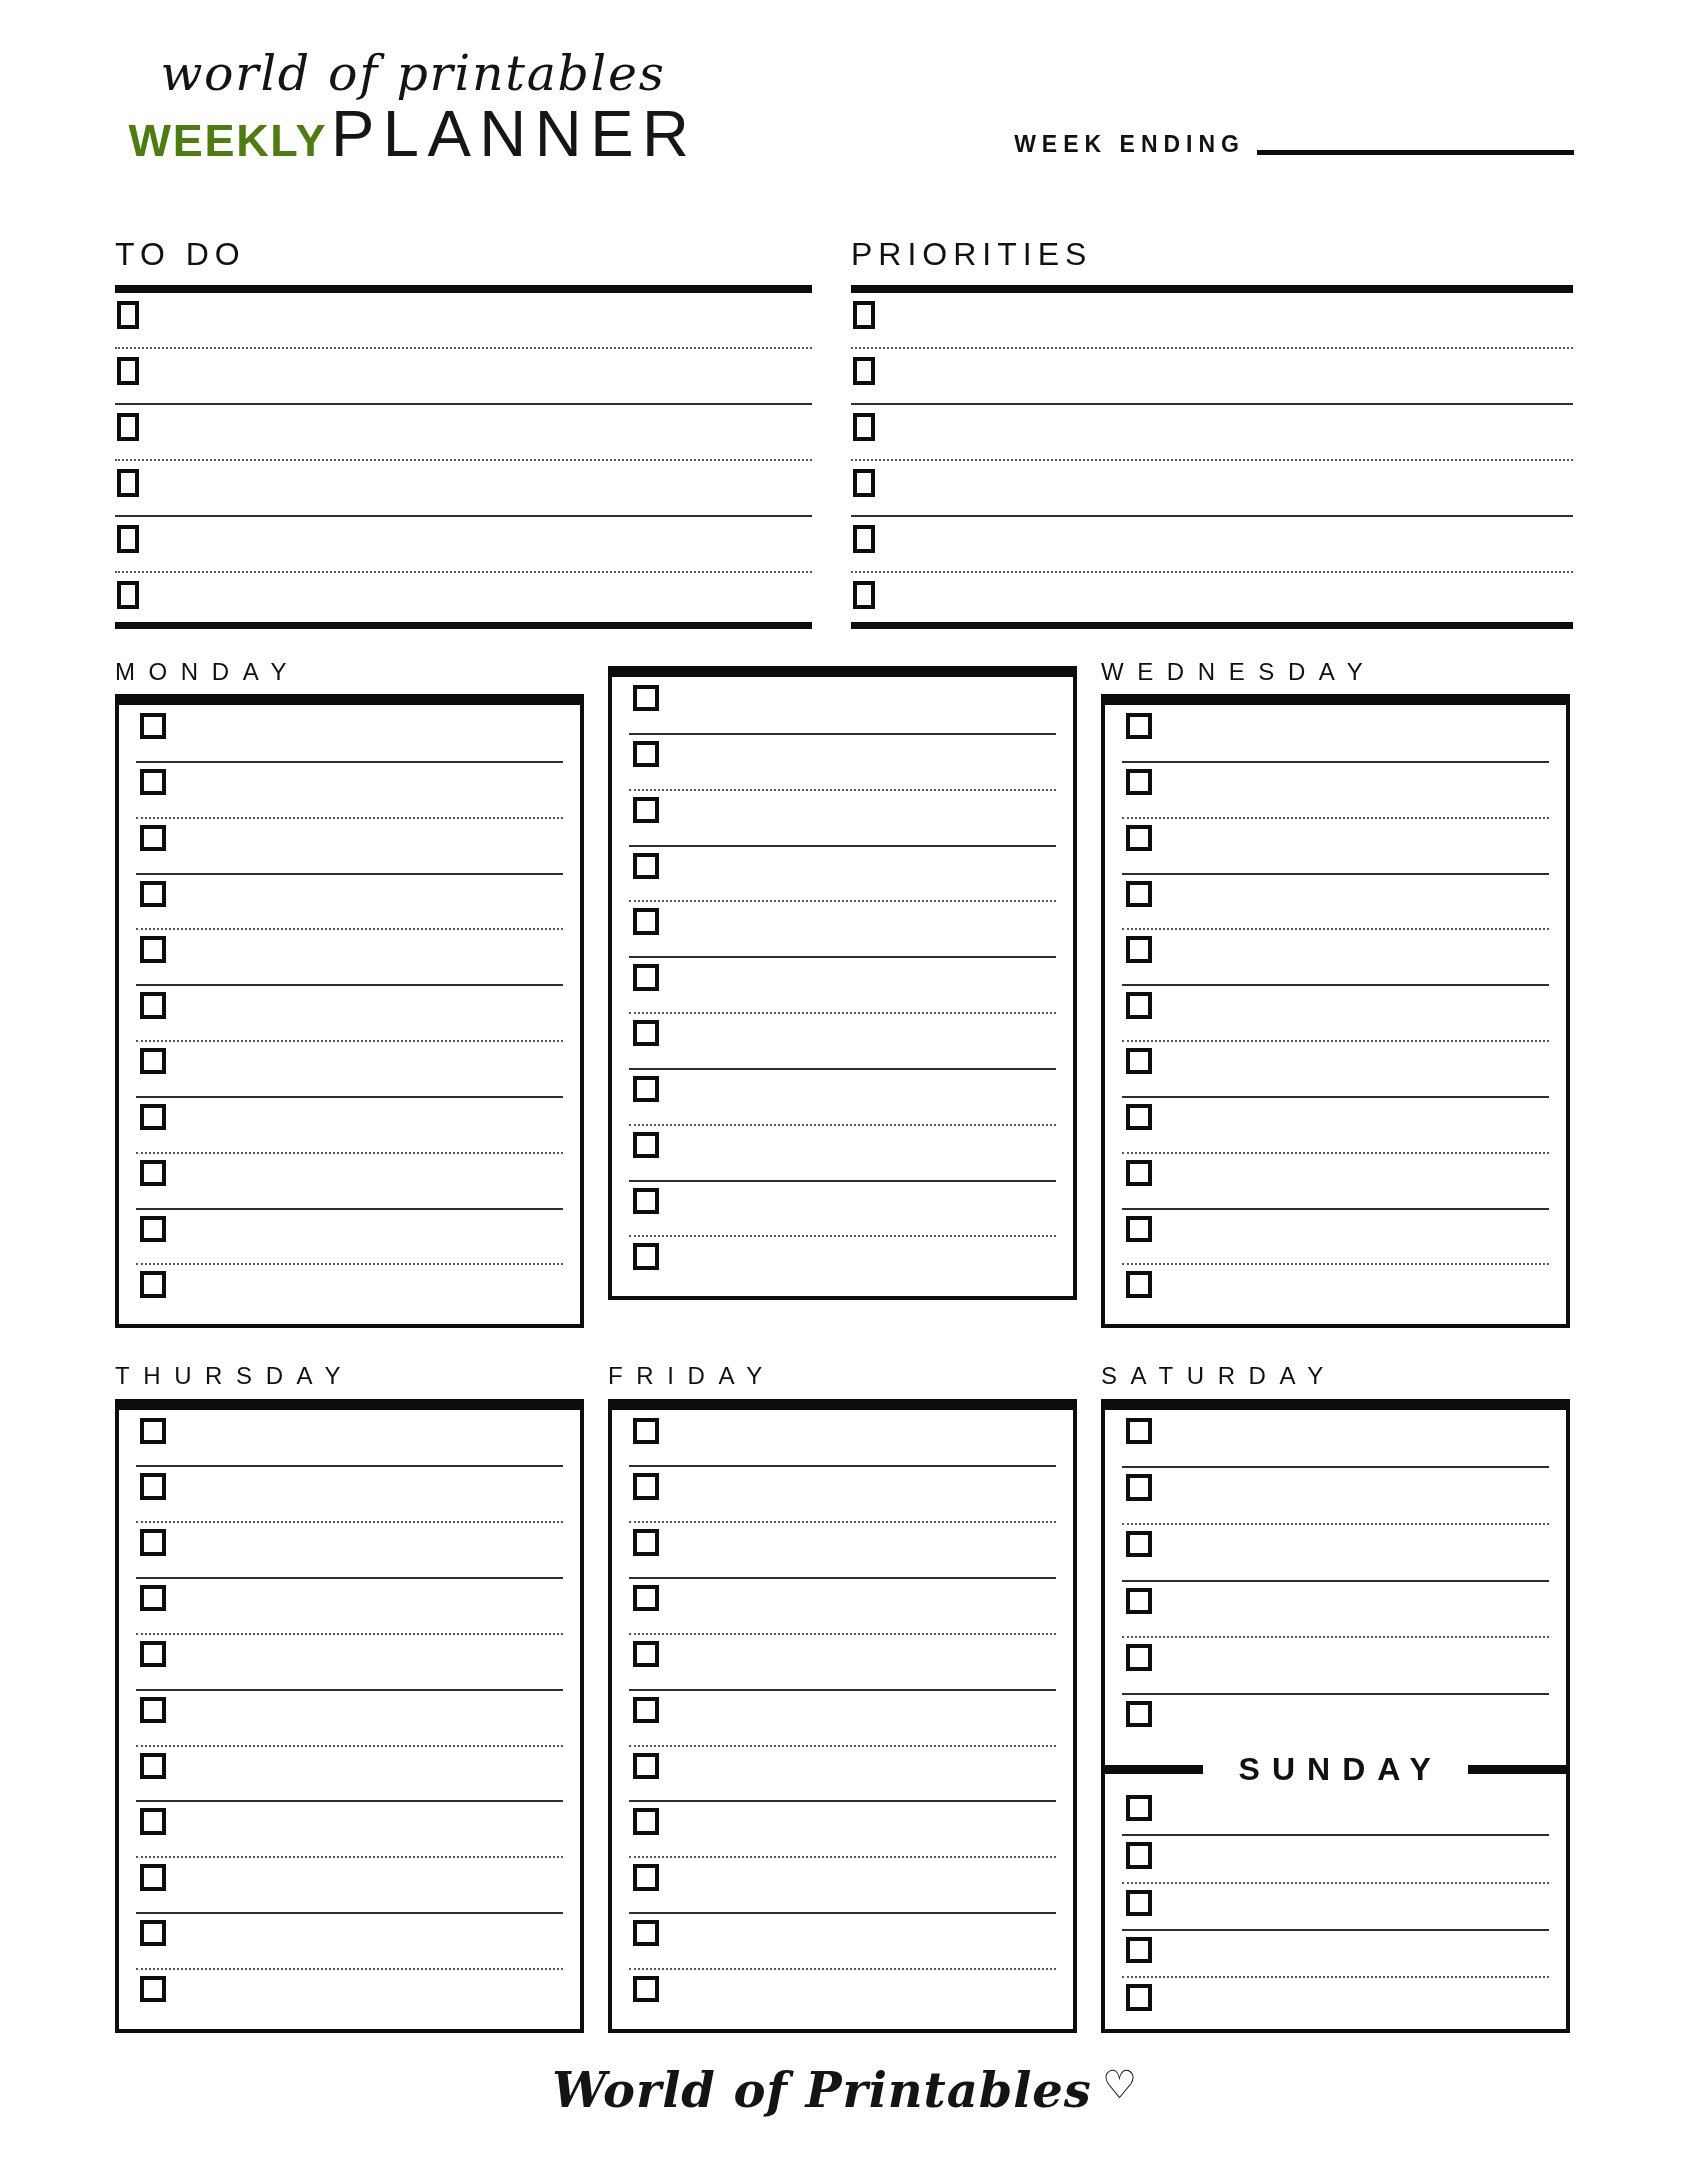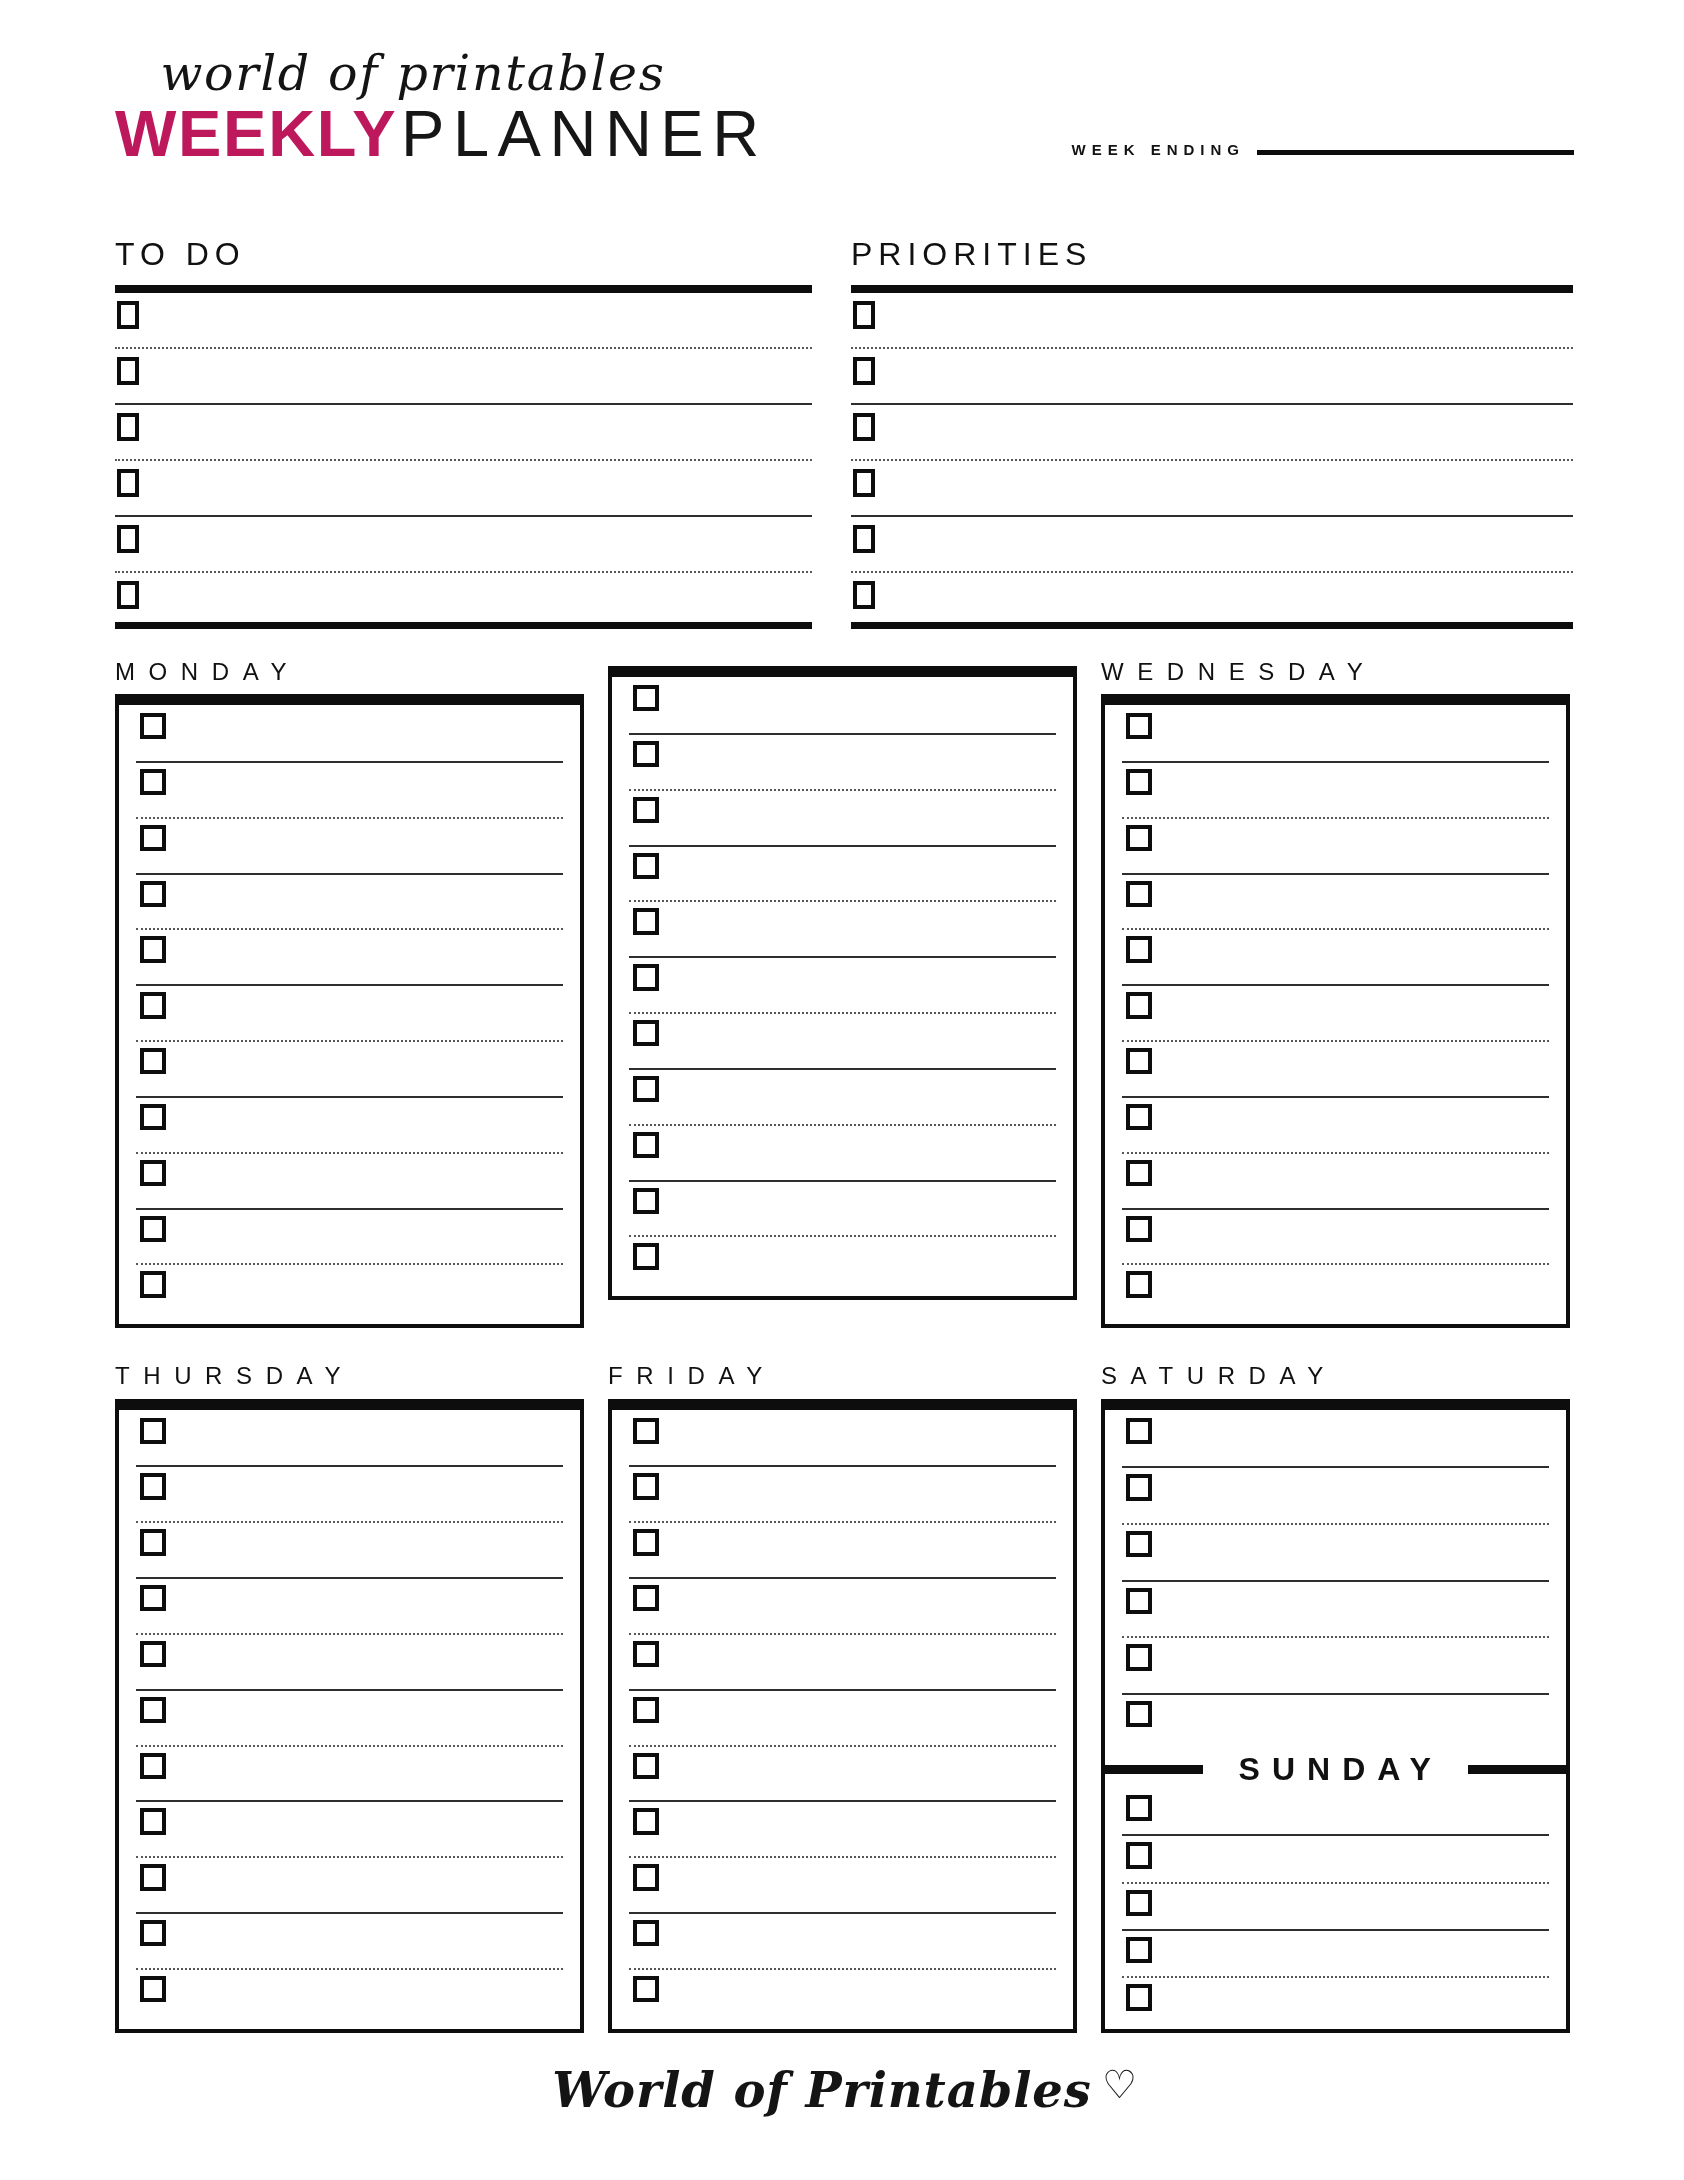--- a/index.html
+++ b/index.html
@@ -5,24 +5,24 @@
   * { margin:0; padding:0; box-sizing:border-box; }
   html,body { background:#ffffff; }
   body { width:1685px; height:2181px; font-family:"Liberation Sans", sans-serif; color:#111; overflow:hidden; }
   .page { width:1685px; height:1773px; background:#fff; padding:48px 111px 0 115px; position:relative; }
 
   
   .header { display:flex; justify-content:space-between; align-items:flex-end; }
   .brand { width:596px; text-align:center; }
   .brand-script { font-family:"DejaVu Serif", serif; font-style:italic; font-size:49px; letter-spacing:1.7px; color:#141414; line-height:1.05; }
   .brand-title { margin-top:1.7px; white-space:nowrap; line-height:1; }
-  .t-bold  { font-size:65px; font-weight:800; letter-spacing:1.7px; color:#be185d;text-align:center; }
+  .t-bold  { font-size:45px; font-weight:800; letter-spacing:1.7px; color:#4d7c0f;text-align:center; }
   .t-light { font-size:65px; font-weight:400; letter-spacing:8.5px; color:#161616; }
   .week-ending { display:flex; align-items:flex-end; padding-bottom:8.5px; }
-  .we-label { font-size:15px; font-weight:700; letter-spacing:6px; color:#121212; white-space:nowrap; }
+  .we-label { font-size:23px; font-weight:700; letter-spacing:6px; color:#121212; white-space:nowrap; }
   .we-line { display:inline-block; width:317px; height:5.1px; background:#0d0d0d; margin-left:12px; margin-bottom:2.6px; }
 
   
   .top-lists { display:grid; grid-template-columns:697px 722px; column-gap:39px; margin-top:70px; }
   .list-title { font-size:32px; font-weight:400; letter-spacing:6px; color:#111; }
   .bar { height:7.7px; background:#0d0d0d; margin-top:12px; }
   .rows-fixed .row { height:56px; }
 
   .row { position:relative; }
   .row--solid  { border-bottom:2.6px solid #2e2e2e; }

